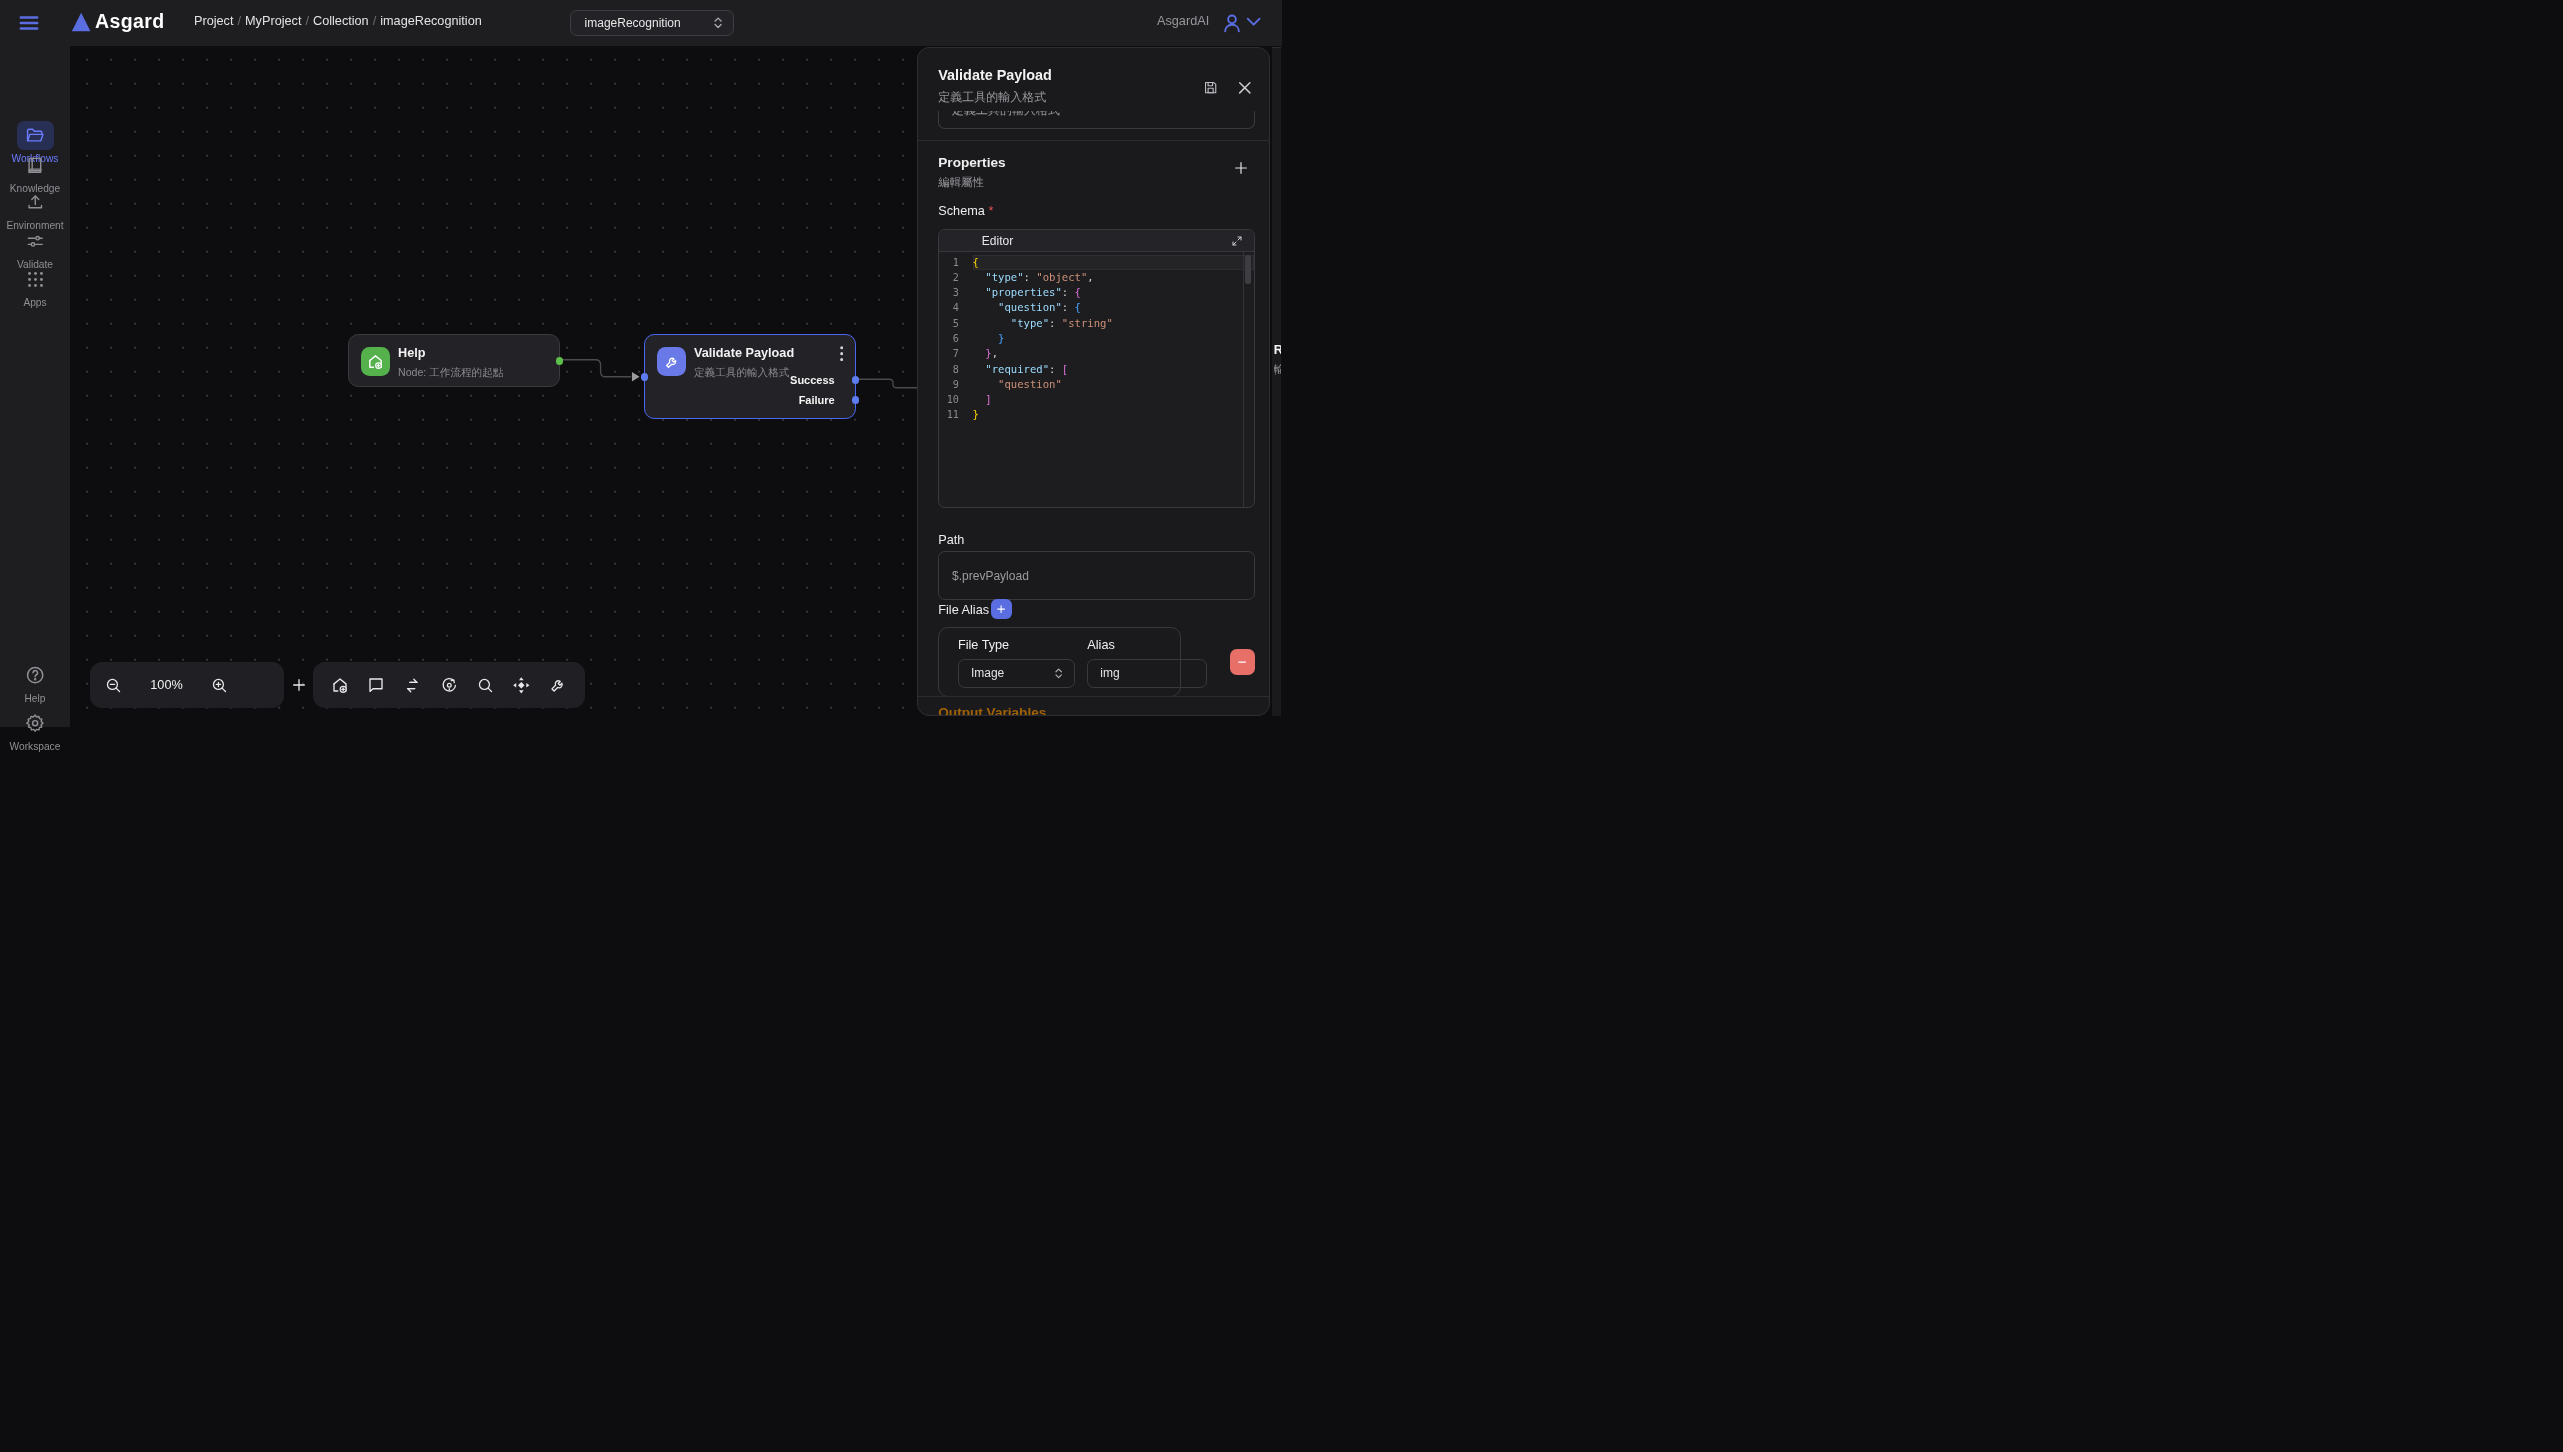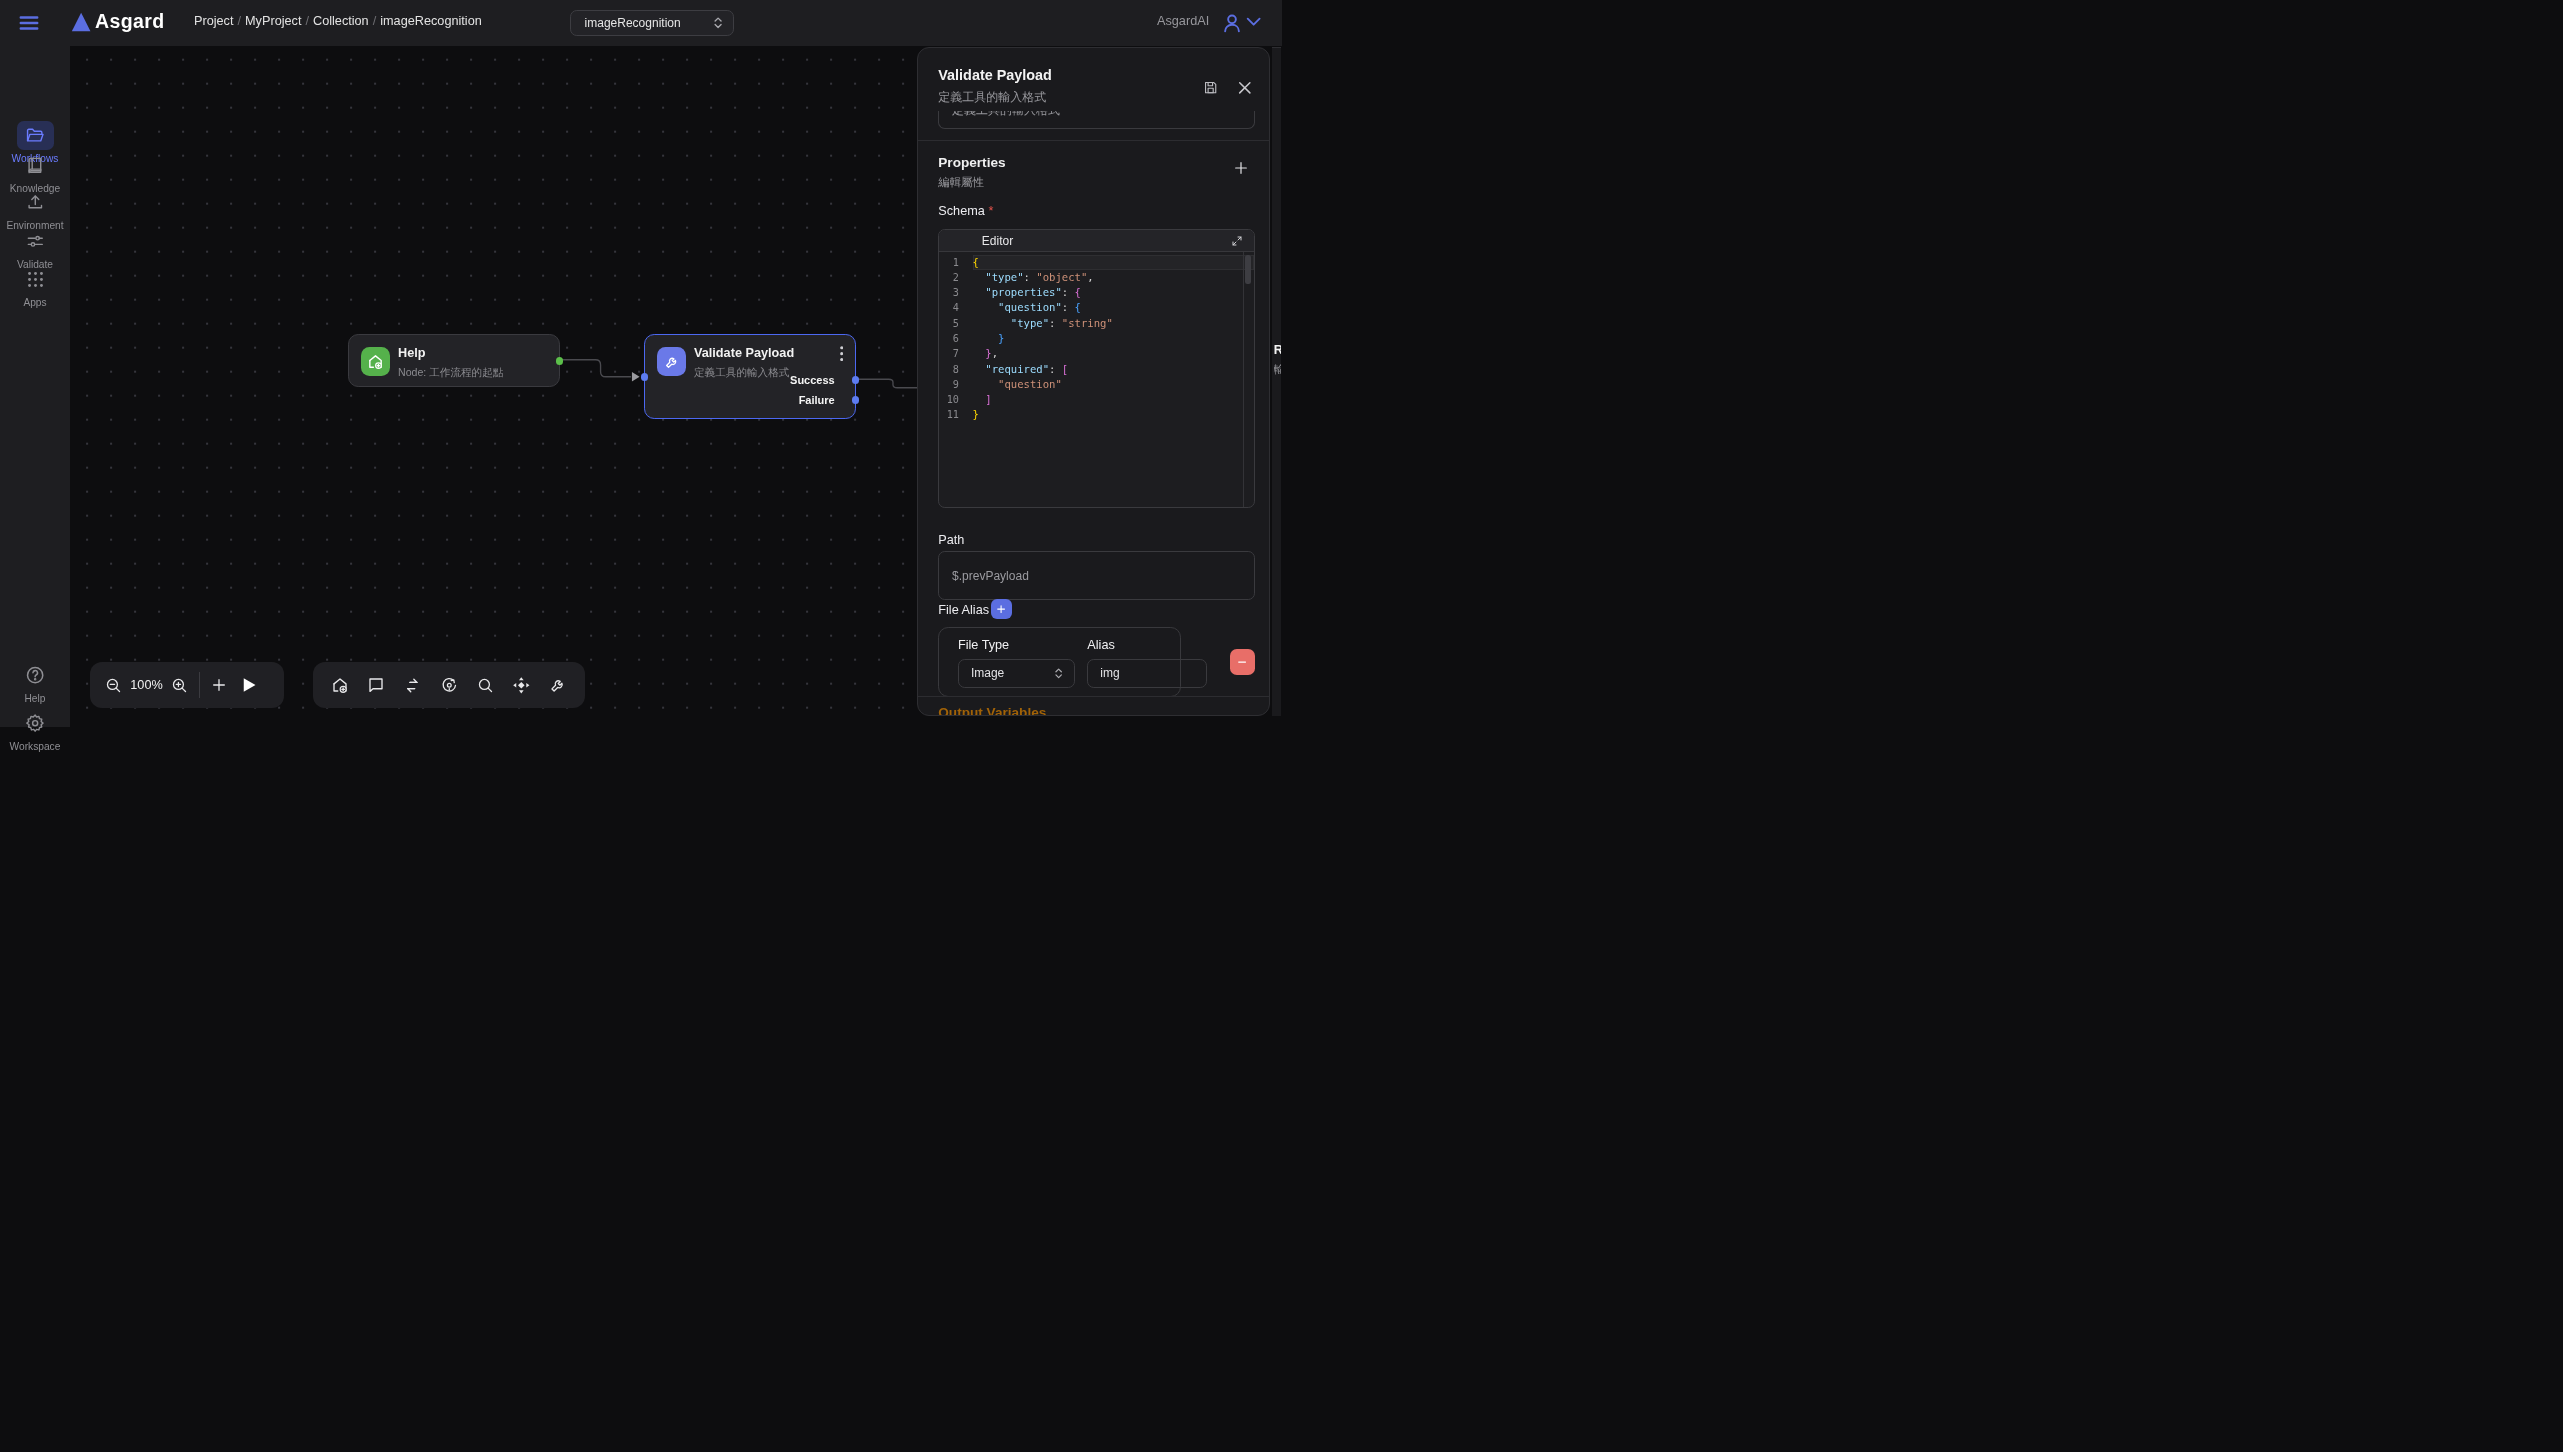--- a/index.html
+++ b/index.html
@@ -38,21 +38,21 @@
   .node.selected { border:1.3px solid #4c68f2; }
   .node-icon { position:absolute; left:12px; top:12px; width:29px; height:29px; border-radius:8.5px; display:flex; align-items:center; justify-content:center; color:#fff; }
   .node-title { position:absolute; left:49px; top:11px; font-size:12.7px; font-weight:600; color:#f2f2f2; }
   .node-sub { position:absolute; left:49px; top:30.5px; font-size:10.6px; color:#8b8b90; }
   .kebab { position:absolute; right:12px; top:11px; color:#cfcfd4; cursor:pointer; }
   .port { position:absolute; width:7.6px; height:7.6px; border-radius:50%; }
   .out-label { position:absolute; right:20.3px; font-size:11px; font-weight:700; color:#f5f5f5; }
 
   
   .toolbar { position:absolute; top:662px; height:46px; background:#202024; border-radius:12px; display:flex; align-items:center; color:#e8e8ea; z-index:10; }
-  #toolbar-zoom { left:90px; width:194px; padding:0 15.3px; gap:8px; }
+  #toolbar-zoom { left:90px; width:194px; padding:0 15.3px; gap:28px; }
   #toolbar-tools { left:313px; width:272px; justify-content:space-around; padding:0 8.5px; }
   .tb-icon { cursor:pointer; display:flex; align-items:center; justify-content:center; }
   .zoom-pct { font-size:12.7px; color:#f0f0f0; }
   .tb-div { width:0.8px; height:25.4px; background:#3b3b40; margin:0 3.4px; }
 
   
   #panel { position:absolute; left:917px; top:47px; width:353px; height:669px; background:#1a1a1d; border:0.8px solid #2e2e32;
     border-radius:12px; z-index:20; overflow:hidden; }
   .p-title { position:absolute; left:20.3px; top:18.6px; font-size:14.4px; font-weight:700; color:#f3f3f3; }
   .p-sub { position:absolute; left:20.3px; top:41px; font-size:12px; color:#98989d; }

